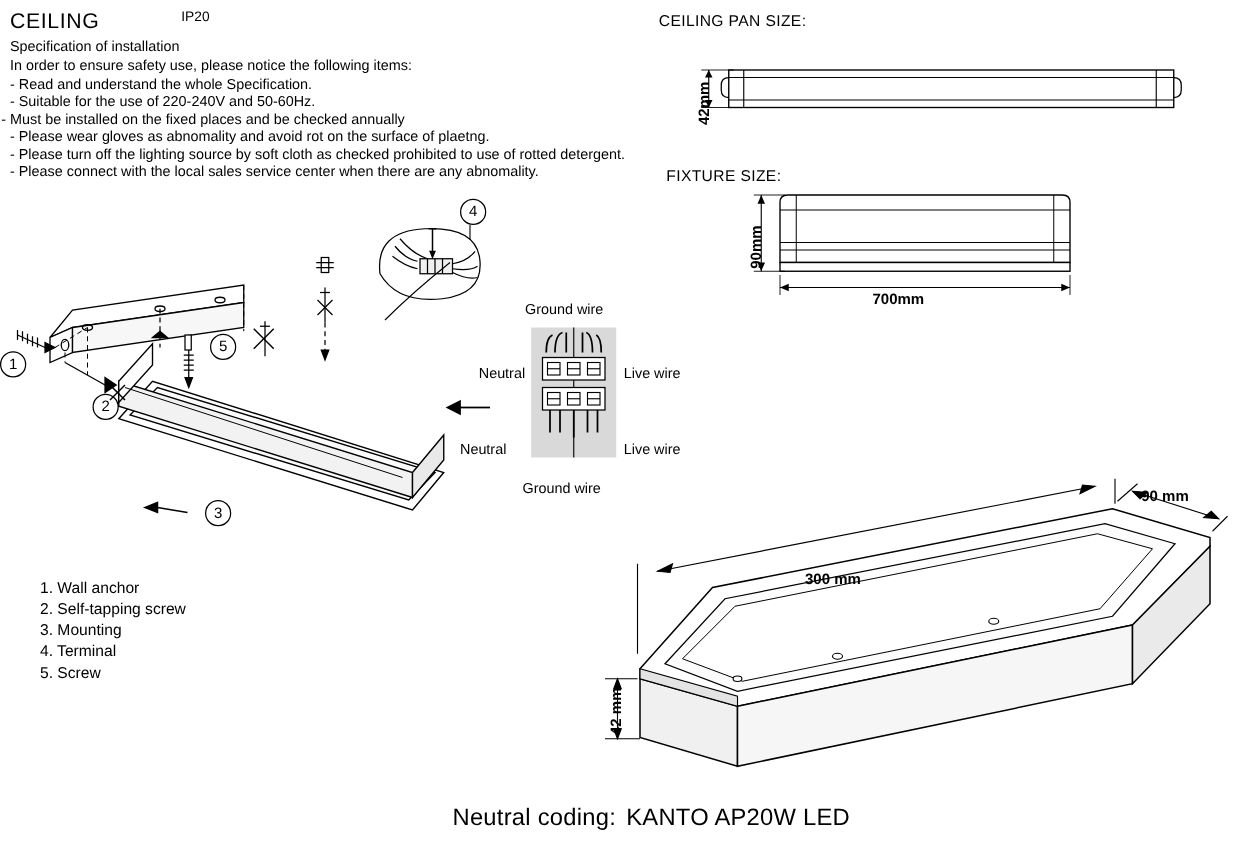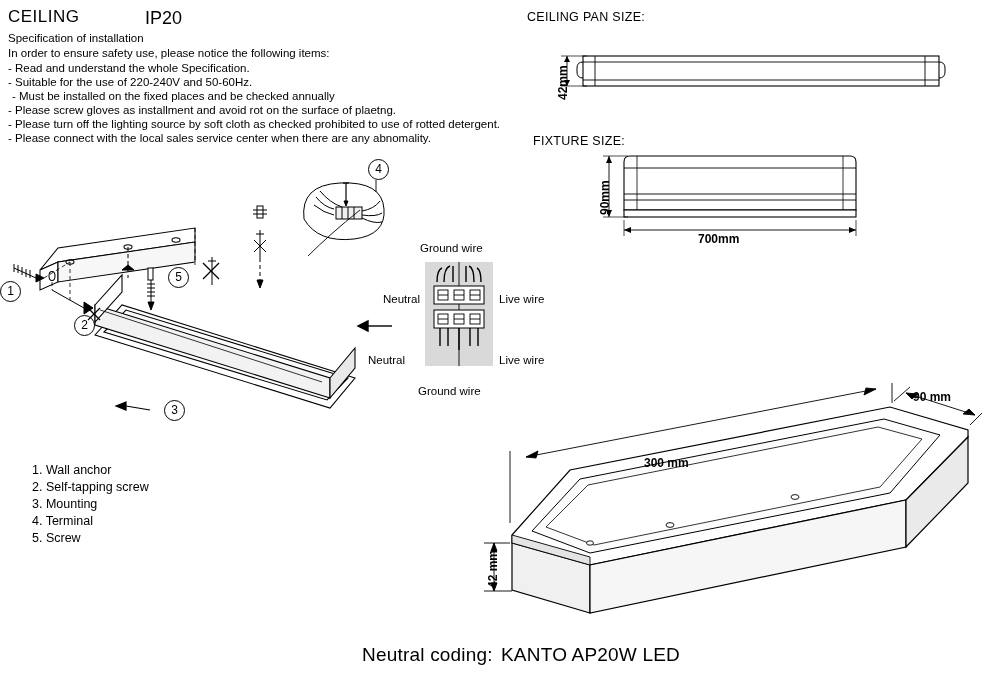--- a/index.html
+++ b/index.html
@@ -14,21 +14,21 @@
     overflow: hidden;
     font-family: "Liberation Sans", sans-serif;
     color: #000000;
   }
   .abs { position: absolute; }
   .t-title {
     font-size: 17px;
     letter-spacing: 0.5px;
   }
   .t-ip {
-    font-size: 18px;
+    font-size: 11px;
   }
   .t-head {
     font-size: 11.5px;
   }
   .t-line {
     font-size: 11.5px;
     line-height: 14.6px;
     white-space: nowrap;
   }
   .t-sect {
@@ -74,22 +74,22 @@
 <body>
 
 <div class="abs t-title" style="left:8px; top:7px;">CEILING</div>
 <div class="abs t-ip" style="left:145px; top:8px;">IP20</div>
 
 <div class="abs t-head" style="left:8px; top:32px;">Specification of installation</div>
 <div class="abs t-line" style="left:8px; top:46px;">In order to ensure safety use, please notice the following items:</div>
 
 <div class="abs t-line" style="left:8px; top:61px;">- Read and understand the whole Specification.</div>
 <div class="abs t-line" style="left:8px; top:75px;">- Suitable for the use of 220-240V and 50-60Hz.</div>
-<div class="abs t-line" style="left:12px; top:89px;">- Must be installed on the fixed places and be checked annually</div>
-<div class="abs t-line" style="left:8px; top:103px;">- Please screw gloves as installment and avoid rot on the surface of plaetng.</div>
+<div class="abs t-line" style="left:1px; top:89px;">- Must be installed on the fixed places and be checked annually</div>
+<div class="abs t-line" style="left:8px; top:103px;">- Please wear gloves as abnomality and avoid rot on the surface of plaetng.</div>
 <div class="abs t-line" style="left:8px; top:117px;">- Please turn off the lighting source by soft cloth as checked prohibited to use of rotted detergent.</div>
 <div class="abs t-line" style="left:8px; top:131px;">- Please connect with the local sales service center when there are any abnomality.</div>
 
 <div class="abs t-sect" style="left:527px; top:10px;">CEILING PAN  SIZE:</div>
 
 <div class="abs" style="left:525px; top:40px;">
   <svg width="440" height="70" viewBox="0 0 440 70">
 
     <rect x="58" y="16" width="356" height="30" fill="#ffffff" stroke="#000" stroke-width="1.1"></rect>
 

